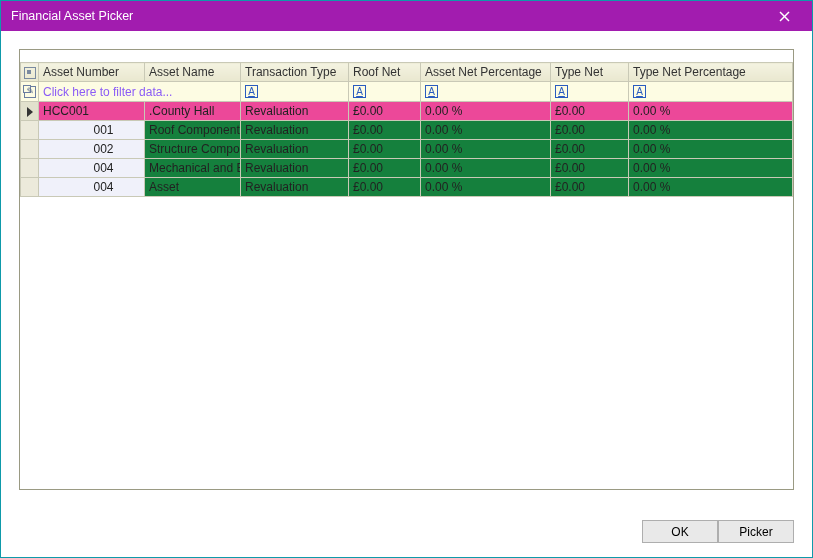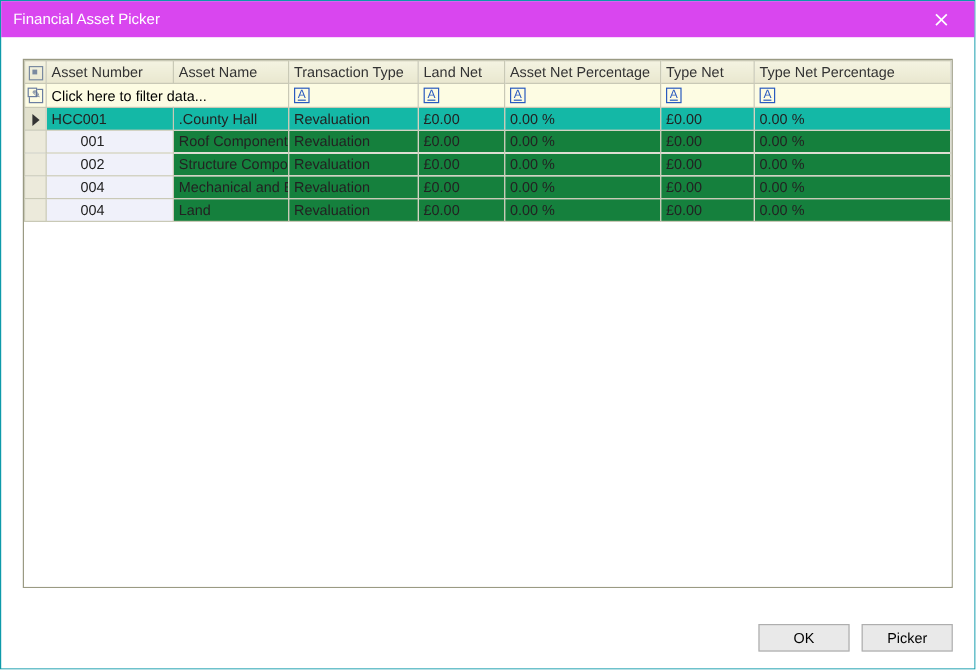--- a/index.html
+++ b/index.html
@@ -15,21 +15,21 @@
   .window {
     width: 813px;
     height: 558px;
     border: 1px solid #0e9aaa;
     display: flex;
     flex-direction: column;
     background: #fff;
   }
   .titlebar {
     height: 30px;
-    background: #d946ef;
+    background: #a21caf;
     color: #fff;
     display: flex;
     align-items: center;
     padding: 0 8px 0 10px;
     flex: 0 0 auto;
   }
   .titlebar .title {
     flex: 1;
     font-size: 12.5px;
   }
@@ -54,20 +54,21 @@
     border: 1px solid #9a9a83;
     background: #fff;
     overflow: hidden;
     display: flex;
     flex-direction: column;
   }
   table.grid {
     border-collapse: collapse;
     width: 100%;
     table-layout: fixed;
+    margin-top: 12px;
   }
   table.grid th, table.grid td {
     border: 1px solid #c9c9b6;
     padding: 2px 4px;
     text-align: left;
     font-weight: normal;
     overflow: hidden;
     white-space: nowrap;
     text-overflow: clip;
     height: 19px;
@@ -139,42 +140,43 @@
     font-family: "Segoe UI", sans-serif;
     margin-right:2px;
     vertical-align:middle;
   }
   .filter-cell{
     display:flex;
     align-items:center;
     gap:2px;
   }
   tr.filter-row .filter-text{
-    color:#000000;
+    color:#8b5cf6;
     font-size:12px;
   }
   tbody.data tr td {
     background: #15803d;
     color:#222;
     font-size:12px;
   }
   tbody.data tr td.rowhdr{
     width:18px;
     background:#eceadb;
     text-align:center;
     padding:0;
   }
   tbody.data tr.selected td{
-    background:#14b8a6;
+    background:#ec4899;
   }
   tbody.data tr.selected td.rowhdr{
     background:#e2e1cd;
   }
   tbody.data tr td.child-num{
     padding-left:28px;
+    text-align:center;
   }
   tbody.data tr td.alt{
     background:#f0f1fa;
   }
   .sel-arrow{
     display:inline-block;
     width:0;height:0;
     border-top:5px solid transparent;
     border-bottom:5px solid transparent;
     border-left:6px solid #333;
@@ -182,21 +184,20 @@
   }
   .grid-empty{
     flex:1;
     background:#fff;
   }
   .button-bar{
     flex:0 0 auto;
     padding:12px 18px 14px 18px;
     display:flex;
     justify-content:flex-end;
-    gap:10px;
     align-items:center;
   }
   .btn{
     min-width:76px;
     height:23px;
     background:#e9e9e9;
     border:1px solid #aeaeae;
     font-size:12px;
     cursor:pointer;
     padding:0 8px;
@@ -237,21 +238,21 @@
             <col class="c4">
             <col class="c5">
             <col class="c6">
         </colgroup>
         <thead>
           <tr>
             <th class="corner"><span class="corner-icon"></span></th>
             <th>Asset Number</th>
             <th>Asset Name</th>
             <th>Transaction Type</th>
-            <th>Land Net</th>
+            <th>Roof Net</th>
             <th>Asset Net Percentage</th>
             <th>Type Net</th>
             <th>Type Net Percentage</th>
           </tr>
           <tr class="filter-row">
             <td class="corner"><span class="filter-ico"></span></td>
             <td colspan="2"><span class="filter-text">Click here to filter data...</span></td>
             <td>
                 <span class="filter-cell">
                   <span class="a-ico">A</span>
@@ -317,21 +318,21 @@
               <td><span>Mechanical and E</span></td>
               <td><span>Revaluation</span></td>
               <td><span>£0.00</span></td>
               <td><span>0.00 %</span></td>
               <td><span>£0.00</span></td>
               <td><span>0.00 %</span></td>
             </tr>
             <tr>
               <td class="rowhdr"></td>
               <td class="child-num alt"><span>004</span></td>
-              <td><span>Land</span></td>
+              <td><span>Asset</span></td>
               <td><span>Revaluation</span></td>
               <td><span>£0.00</span></td>
               <td><span>0.00 %</span></td>
               <td><span>£0.00</span></td>
               <td><span>0.00 %</span></td>
             </tr>
           </tbody>
       </table>
       <div class="grid-empty"></div>
     </div>

